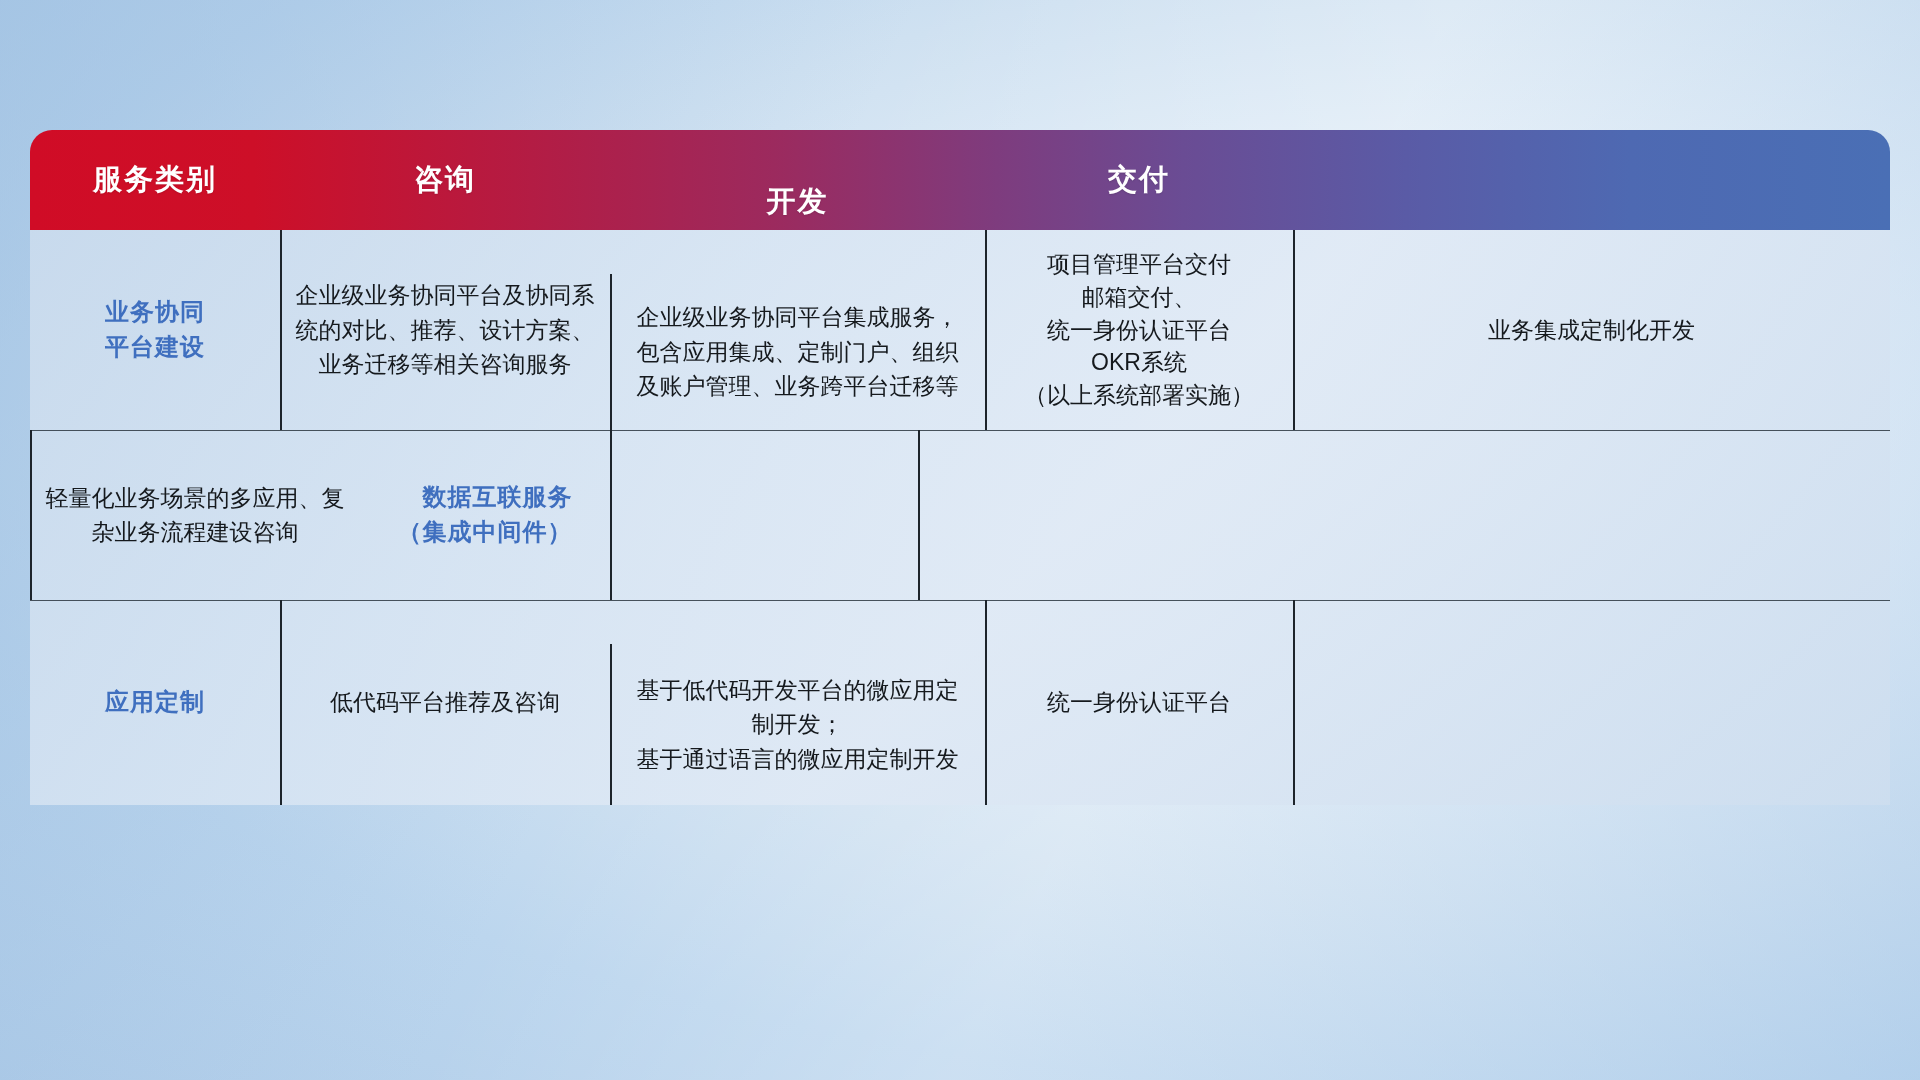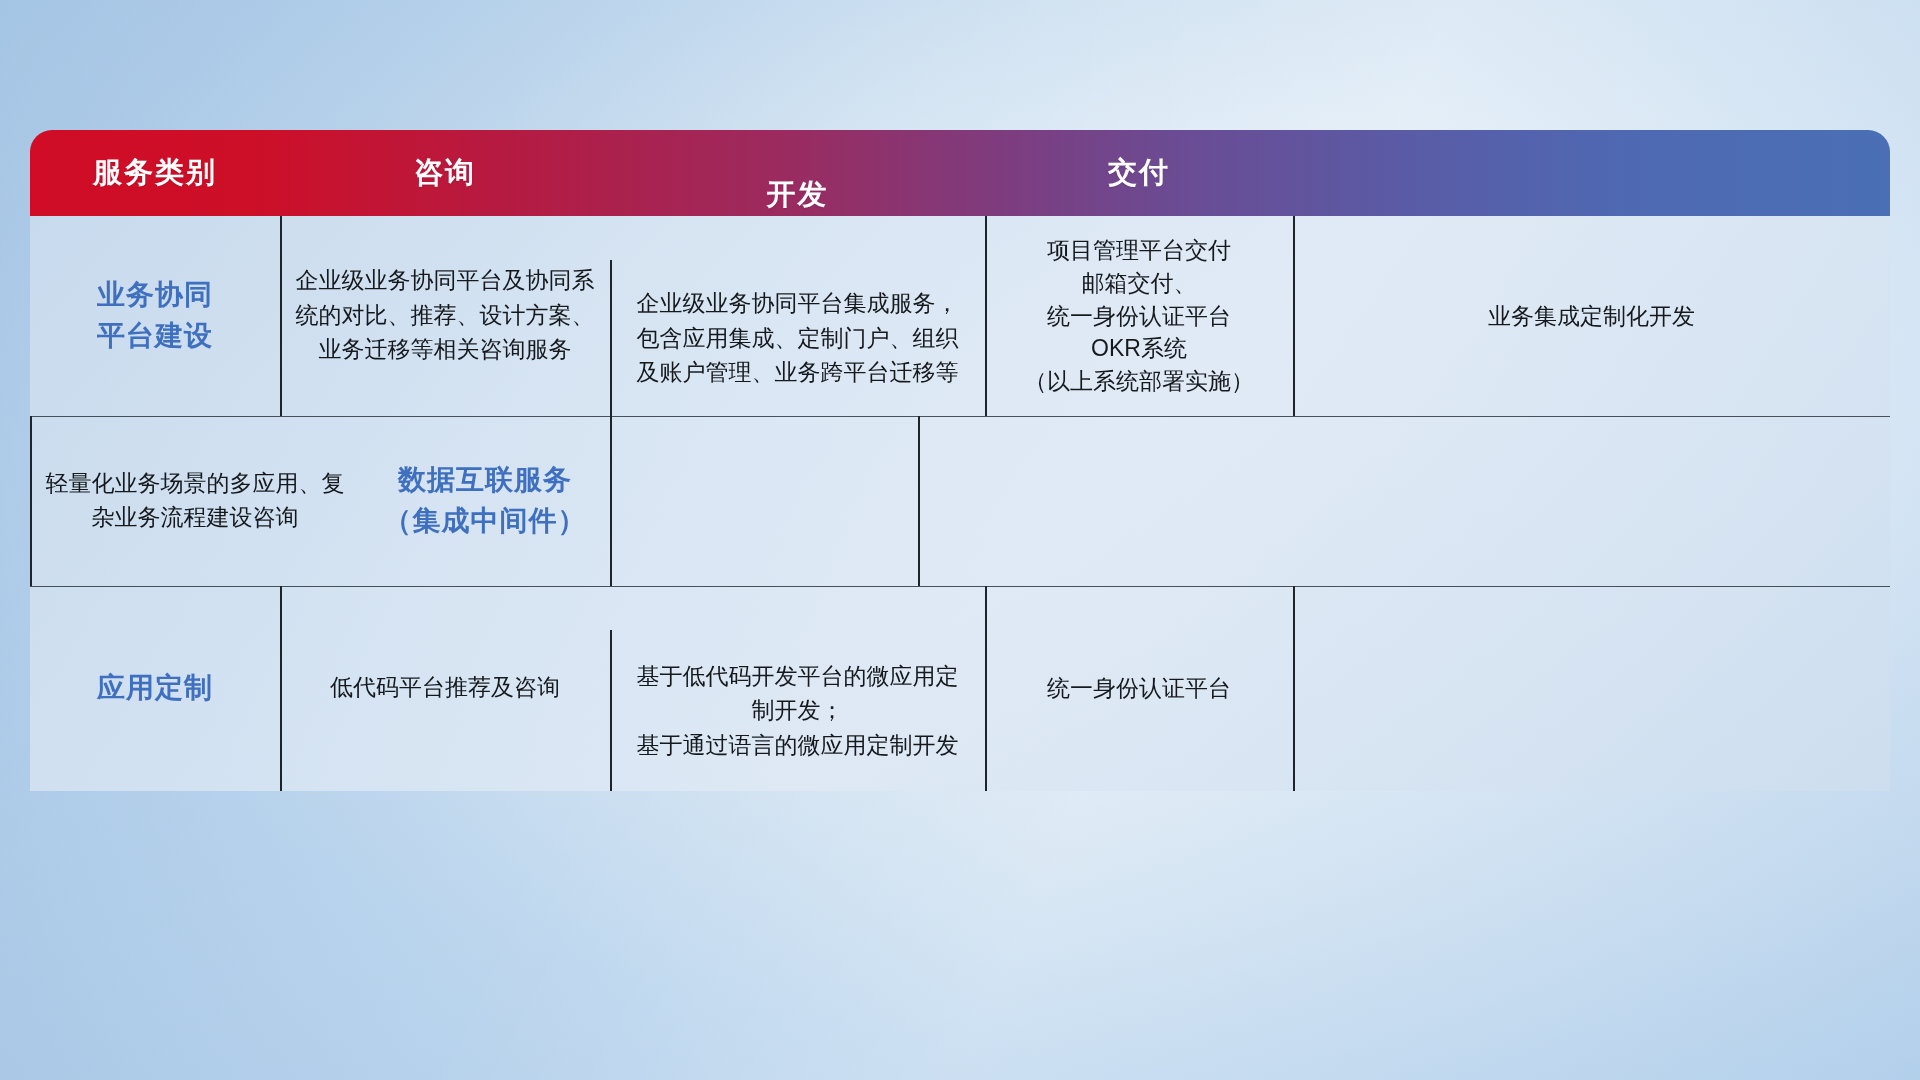--- a/index.html
+++ b/index.html
@@ -19,21 +19,21 @@
     background:linear-gradient(115deg, rgba(150,186,222,.55) 0%, rgba(255,255,255,0) 38%, rgba(255,255,255,.25) 60%, rgba(168,200,232,.45) 100%);
     pointer-events:none;
   }
 
   .table-wrap{
     position:absolute;left:30px;top:130px;width:1860px;
   }
 
   
   .thead{
-    display:flex;height:86px;border-radius:22px 22px 0 0;
+    display:flex;height:100px;border-radius:22px 22px 0 0;
     background:linear-gradient(90deg,
        #d00c26 0%, #cd0f28 12%, #b51b42 26%,
        #9c2a5e 40%, #7e3c7e 52%, #6a4c94 62%,
        #5a5ba6 74%, #4e69b2 86%, #4a6fb5 100%);
     overflow:hidden;
   }
   .th{
     display:flex;align-items:center;justify-content:center;
     color:#fff;font-size:29px;font-weight:700;letter-spacing:2px;
     text-shadow:0 1px 2px rgba(0,0,0,.12);
@@ -56,28 +56,28 @@
   .td{
     display:flex;align-items:center;justify-content:center;
     padding:0 14px;box-sizing:border-box;position:relative;
   }
   .td.divided:before{
     content:"";position:absolute;left:0;top:0;bottom:0;width:2px;background:#1d242b;
   }
 
   
   .c0{width:250px;}
-  .c1{width:330px;font-family:Liberation Serif, serif;}
+  .c1{width:330px;}
   .c2{width:375px;margin-top:44px;}
   .c3{width:308px;}
   .c4{width:597px;}
 
   .cat{
-    color:#3f6fbf;font-size:28px;font-weight:700;line-height:1.45;
-    text-align:center;letter-spacing:1px;white-space:pre-line;
+    color:#3f6fbf;font-size:24px;font-weight:700;line-height:1.45;
+    text-align:right;letter-spacing:1px;white-space:pre-line;
   }
   .cell-text{
     color:#15191d;font-size:23px;line-height:1.5;text-align:center;
     white-space:pre-line;
   }
   .cell-text.tight{line-height:1.42;}
 </style>
 </head>
 <body>
 

